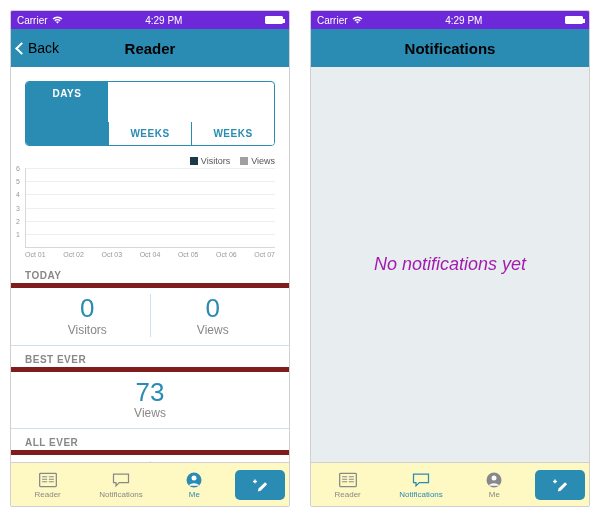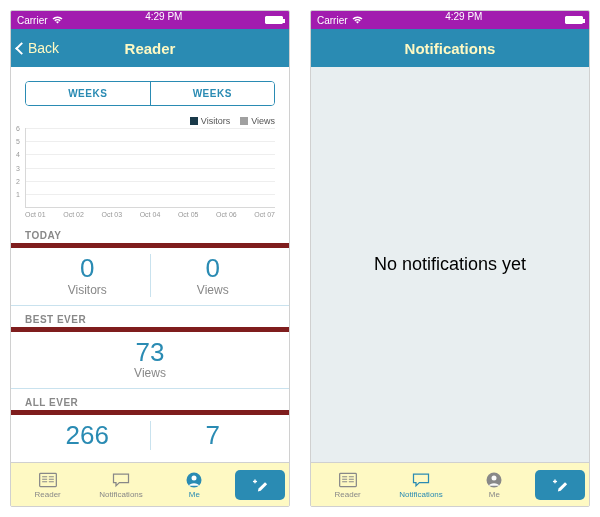--- a/index.html
+++ b/index.html
@@ -1,28 +1,28 @@
 <!DOCTYPE html>
 <html><head>
 <meta charset="utf-8">
 <style>
   *{margin:0;padding:0;box-sizing:border-box;font-family:-apple-system,Helvetica,Arial,sans-serif;}
   body{background:#fff;display:flex;gap:20px;padding:10px;justify-content:center;}
   .phone{width:280px;height:497px;border:1px solid #d0d0d0;border-radius:2px;display:flex;flex-direction:column;overflow:hidden;background:#fff;}
-  .status-bar{height:18px;background:#a21caf;color:#fff;font-size:10px;display:flex;padding:0 6px;justify-content:space-between;}
+  .status-bar{height:18px;background:#6d28d9;color:#fff;font-size:10px;display:flex;align-items:center;padding:0 6px;justify-content:space-between;}
   .status-left,.status-right{display:flex;align-items:center;gap:4px;}
-  .nav-bar{height:38px;background:#2a8bb3;color:#fef9c3;display:flex;align-items:center;justify-content:center;position:relative;}
+  .nav-bar{height:38px;background:#2a8bb3;color:#000000;display:flex;align-items:center;justify-content:center;position:relative;}
   .nav-title{font-size:15px;font-weight:600;}
   .back-btn{position:absolute;left:6px;display:flex;align-items:center;gap:2px;font-size:14px;}
   .chev-left{display:inline-block;width:9px;height:9px;border-left:2px solid #fff;border-bottom:2px solid #fff;transform:rotate(45deg);}
   .content{flex:1;overflow:hidden;display:flex;flex-direction:column;}
   .seg-wrap{padding:14px 14px 6px;}
   .seg{display:flex;border:1px solid #2a8bb3;border-radius:4px;overflow:hidden;}
   .seg-item{flex:1;text-align:center;font-size:10px;font-weight:600;padding:6px 0;color:#2a8bb3;background:#fff;letter-spacing:0.5px;}
-  .seg-item + .seg-item{border-left:1px solid #2a8bb3;}
+  .seg-item + .seg-item{border-left:1px solid #2a8bb3;margin-top:40px;}
   .seg-item.active{background:#2a8bb3;color:#fff;}
   .legend{display:flex;justify-content:flex-end;gap:10px;padding:4px 14px 2px;font-size:9px;color:#555;}
   .legend-item{display:flex;align-items:center;gap:3px;}
   .sw{width:8px;height:8px;display:inline-block;}
   .chart{padding:0 14px 4px;}
   .chart-area{height:80px;position:relative;border-left:1px solid #d8d8d8;border-bottom:1px solid #d8d8d8;}
   .gridline{position:absolute;left:0;right:0;border-top:1px solid #eee;}
   .ytick{position:absolute;left:-10px;font-size:7px;color:#999;transform:translateY(-50%);}
   .xticks{display:flex;justify-content:space-between;font-size:7px;color:#999;padding-top:3px;}
   .section-label{font-size:10px;font-weight:700;color:#888;letter-spacing:0.5px;padding:8px 14px 2px;border-bottom:5px solid #7f1d1d;}
@@ -31,21 +31,21 @@
   .stat-val{font-size:26px;font-weight:300;color:#2a8bb3;line-height:1.1;}
   .stat-lbl{font-size:12px;color:#888;margin-top:0px;}
   .divider-v{width:1px;background:#c9e2ee;}
   .tabbar{height:44px;border-top:1px solid #d0d0d0;display:flex;background:#fef9c3;}
   .tab{flex:1;display:flex;flex-direction:column;align-items:center;justify-content:center;gap:1px;font-size:8px;color:#888;}
   .tab.active{color:#2a8bb3;}
   .tab svg{width:20px;height:18px;}
   .tab.compose{flex:0 0 58px;}
   .compose-btn{width:50px;height:30px;background:#2a8bb3;border-radius:5px;display:flex;align-items:center;justify-content:center;color:#fff;}
   .empty-body{flex:1;background:#e8eef0;display:flex;align-items:center;justify-content:center;}
-  .empty-text{color:#000000;font-size:18px;font-weight:300;}
+  .empty-text{color:#a21caf;font-size:18px;font-weight:300;font-style:italic;}
   .battery{width:18px;height:8px;border:1px solid #fff;border-radius:1px;position:relative;}
   .battery::after{content:"";position:absolute;right:-3px;top:2px;width:2px;height:4px;background:#fff;}
   .battery-fill{background:#fff;height:100%;width:100%;}
   .wifi{display:inline-block;}
 </style>
 </head>
 <body>
 
 <div class="phone">
   <div class="status-bar">
@@ -69,20 +69,21 @@
     <div class="back-btn">
       <span class="chev-left"></span>
       <span>Back</span>
     </div>
     <div class="nav-title">Reader</div>
   </div>
 
   <div class="content">
     <div class="seg-wrap">
       <div class="seg">
+        <div class="seg-item active">DAYS</div>
         <div class="seg-item">WEEKS</div>
         <div class="seg-item">WEEKS</div>
       </div>
     </div>
 
     <div class="legend">
       <div class="legend-item">
         <span class="sw" style="background:#1a3a4a"></span>
         <span>Visitors</span>
       </div>

